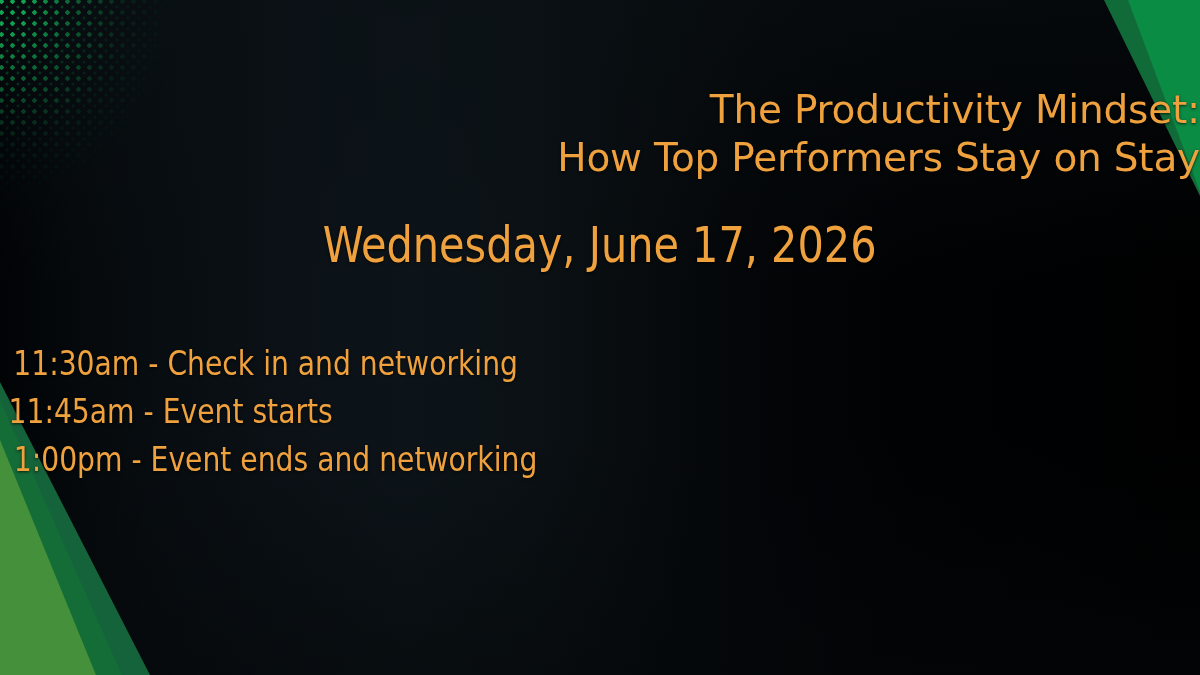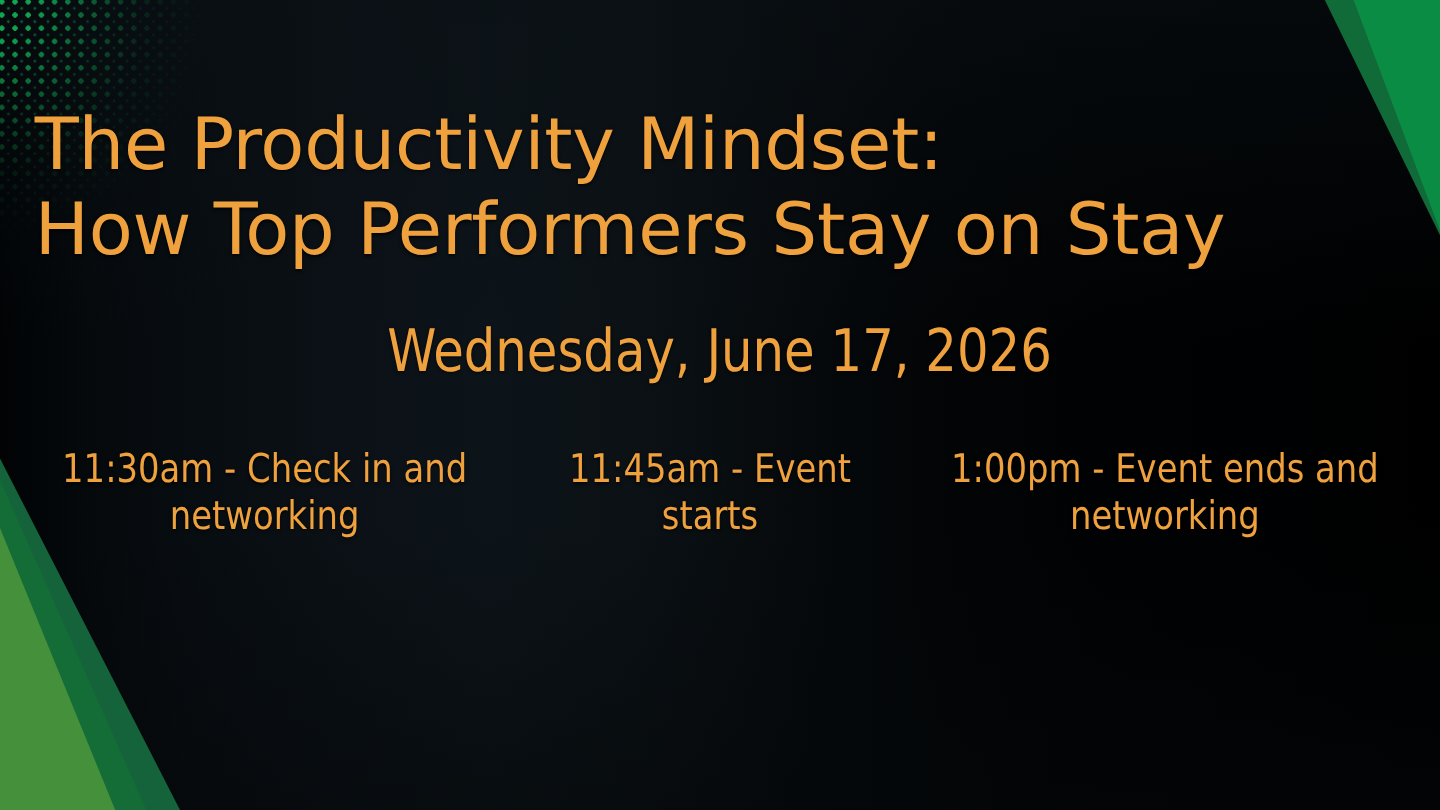--- a/index.html
+++ b/index.html
@@ -74,46 +74,45 @@
   .content {
     position:absolute; inset:0;
     display:flex; flex-direction:column;
     align-items:center;
     z-index:5;
   }
   .title {
     color:#EFA13E;
     font-family:"DejaVu Sans", sans-serif;
     font-weight:400;
-    font-size:60px;
+    font-size:39px;
     line-height:1.12;
     letter-spacing:-0.2px;
-    text-align:left;
+    text-align:right;
     text-shadow:0 1px 3px rgba(0,0,0,0.75);
     width:100%;
-    padding-left:29px;
   }
   .title-line-1 { margin-top:88px; }
   .title-line-2 { margin-top:4px; }
 
   .date {
     color:#EFA13E;
     font-family:"DejaVu Sans Condensed","DejaVu Sans", sans-serif;
     font-weight:400;
     font-size:49px;
     letter-spacing:0px;
     text-align:center;
     margin-top:38px;
     text-shadow:0 1px 3px rgba(0,0,0,0.75);
     transform:scaleX(0.94);
   }
 
   .schedule {
-    margin-top:50px;
-    display:flex; 
+    margin-top:70px;
+    display:flex; flex-direction:column;
     align-items:flex-start;
     gap:9px;
     width:100%;
   }
   .schedule-line {
     color:#EFA13E;
     font-family:"DejaVu Sans Condensed","DejaVu Sans", sans-serif;
     font-weight:400;
     font-size:33px;
     letter-spacing:0px;

